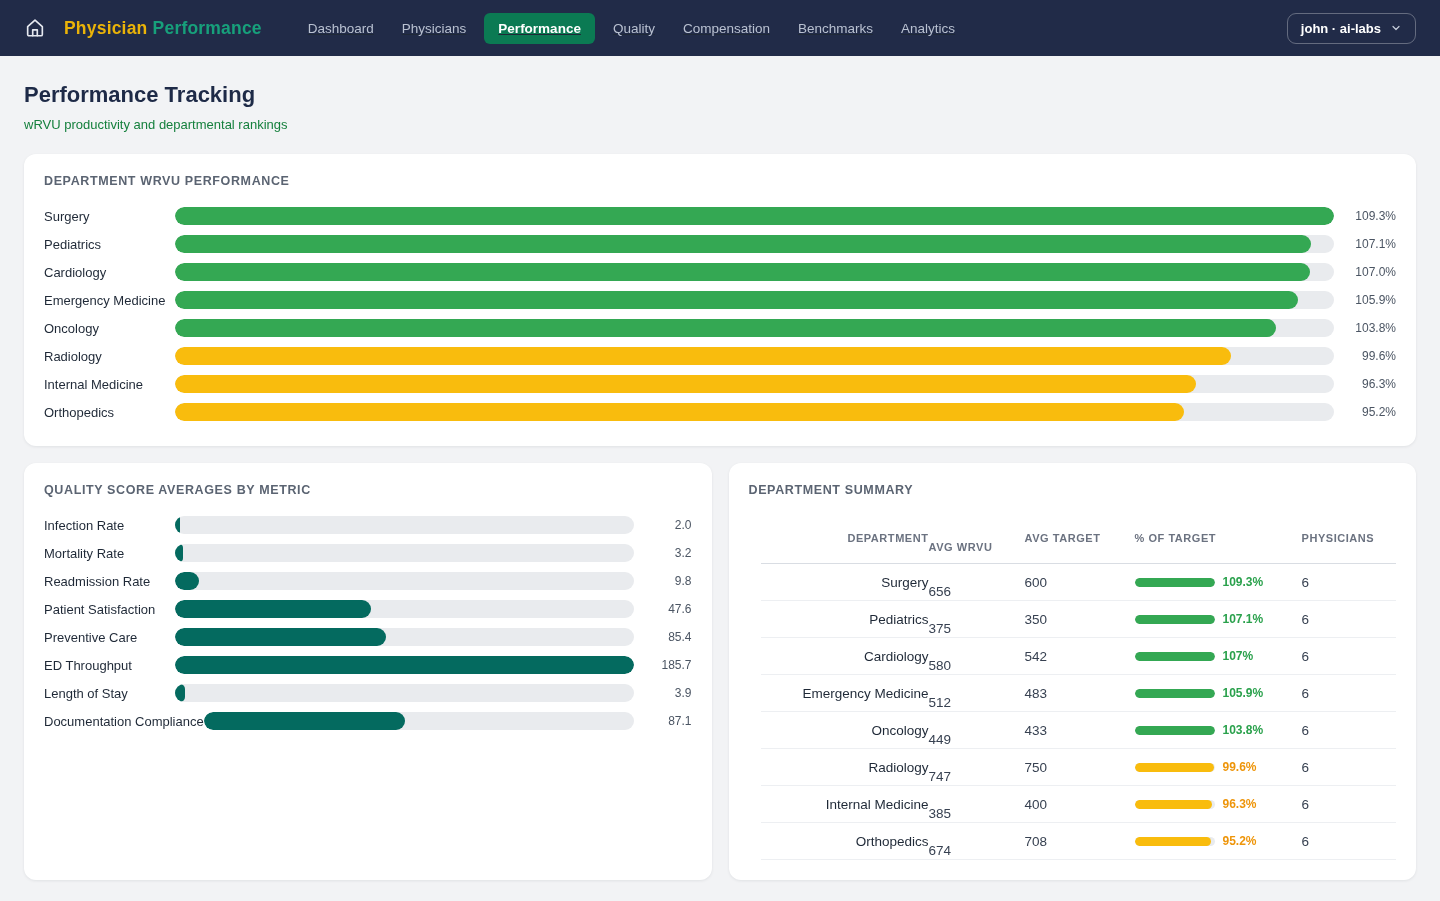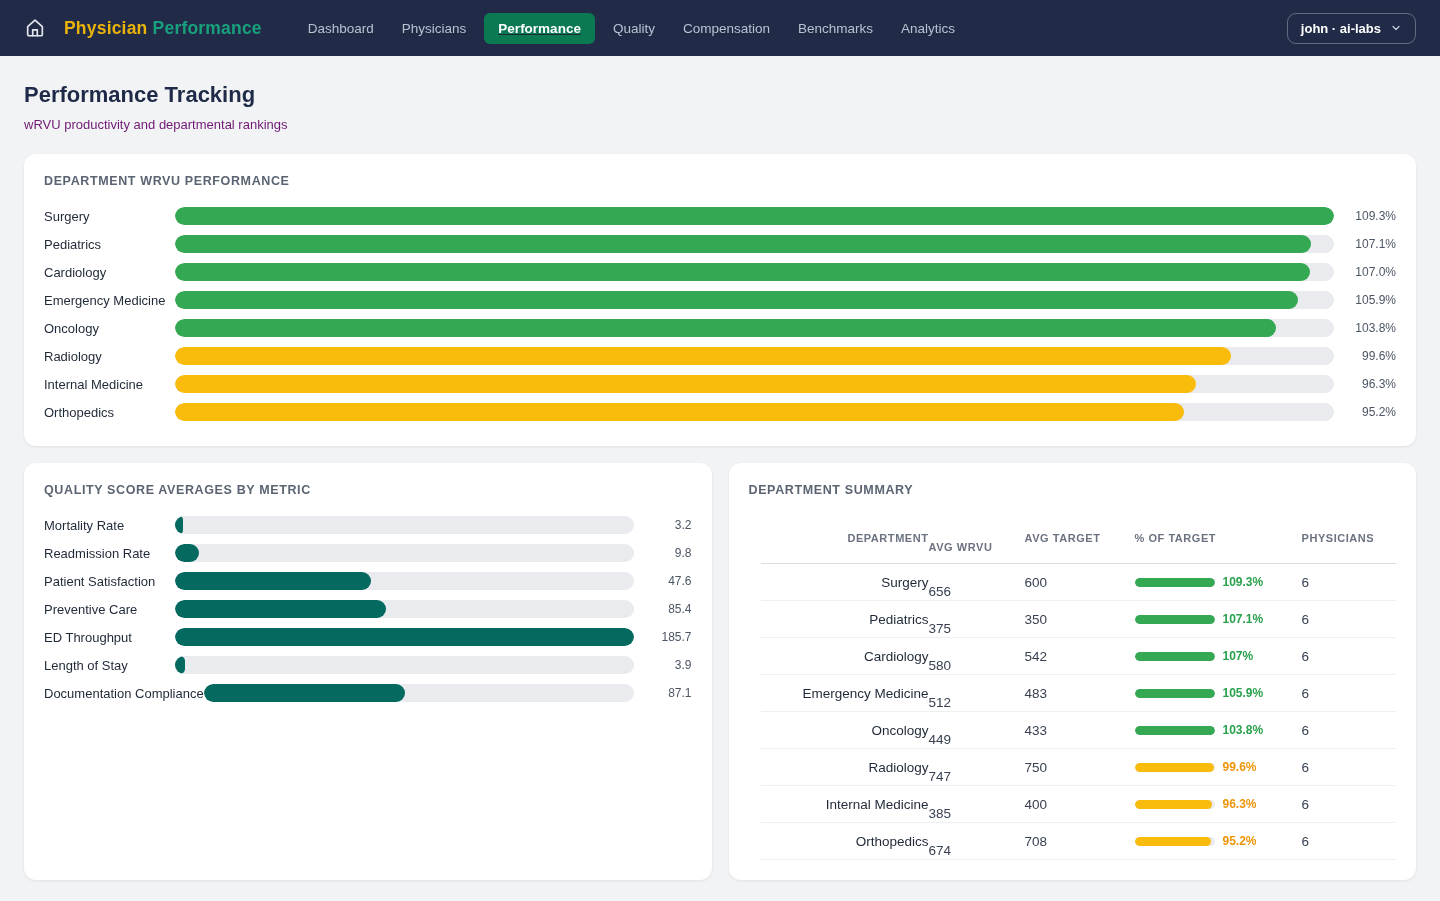--- a/index.html
+++ b/index.html
@@ -31,21 +31,21 @@
   .user-menu {
     margin-left:auto; display:flex; align-items:center; gap:9px;
     background:transparent; border:1px solid rgba(255,255,255,.30);
     color:#ffffff; font-family:inherit; font-size:13px; font-weight:700;
     padding:7px 13px; border-radius:9px; cursor:pointer; white-space:nowrap;
   }
 
   
   .main { padding:26px 24px 0; }
   .page-title { font-size:22px; font-weight:700; color:#1e2a47; }
-  .page-subtitle { font-size:13px; color:#701a75; margin-top:9px; }
+  .page-subtitle { font-size:13px; color:#15803d; margin-top:9px; }
 
   .card {
     background:#ffffff; border-radius:12px; box-shadow:0 1px 3px rgba(16,24,40,.08);
     padding:20px;
   }
   .card-title {
     font-size:12.5px; font-weight:700; color:#5b6472; letter-spacing:.05em;
     margin-bottom:14px;
   }
   .card-wrvu { margin-top:22px; }
@@ -187,20 +187,27 @@
           <span class="bar-value">95.2%</span>
         </div>
       </div>
   </section>
 
   <div class="bottom-row">
     <section class="card card-quality">
       <div class="card-title">QUALITY SCORE AVERAGES BY METRIC</div>
       <div id="quality-rows">
           <div class="bar-row">
+            <span class="bar-label">Infection Rate</span>
+            <div class="bar-track">
+              <div class="bar-fill" style="width: 1.07701%; background: rgb(4, 106, 95);"></div>
+            </div>
+            <span class="bar-value">2.0</span>
+          </div>
+          <div class="bar-row">
             <span class="bar-label">Mortality Rate</span>
             <div class="bar-track">
               <div class="bar-fill" style="width: 1.72321%; background: rgb(4, 106, 95);"></div>
             </div>
             <span class="bar-value">3.2</span>
           </div>
           <div class="bar-row">
             <span class="bar-label">Readmission Rate</span>
             <div class="bar-track">
               <div class="bar-fill" style="width: 5.27733%; background: rgb(4, 106, 95);"></div>

